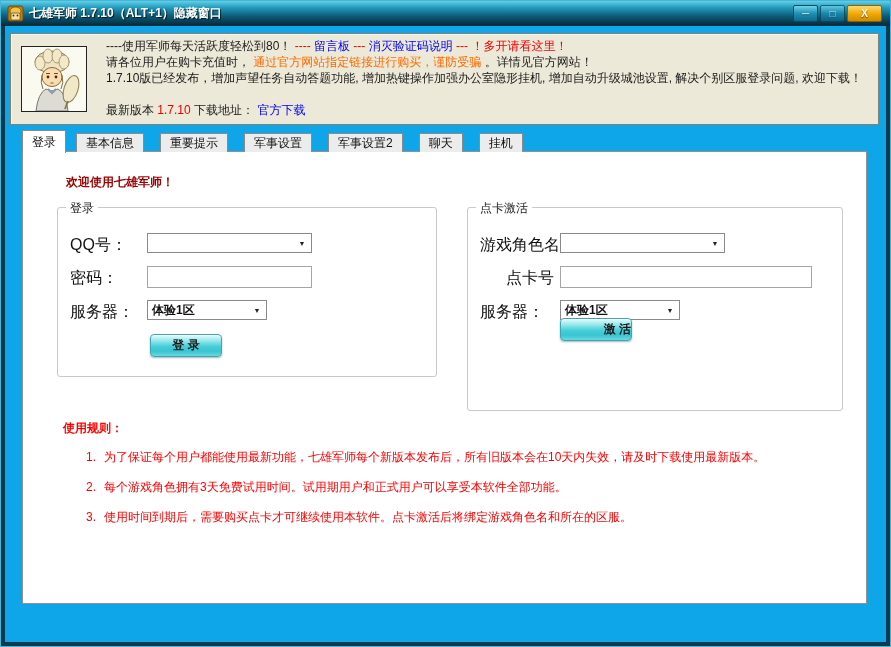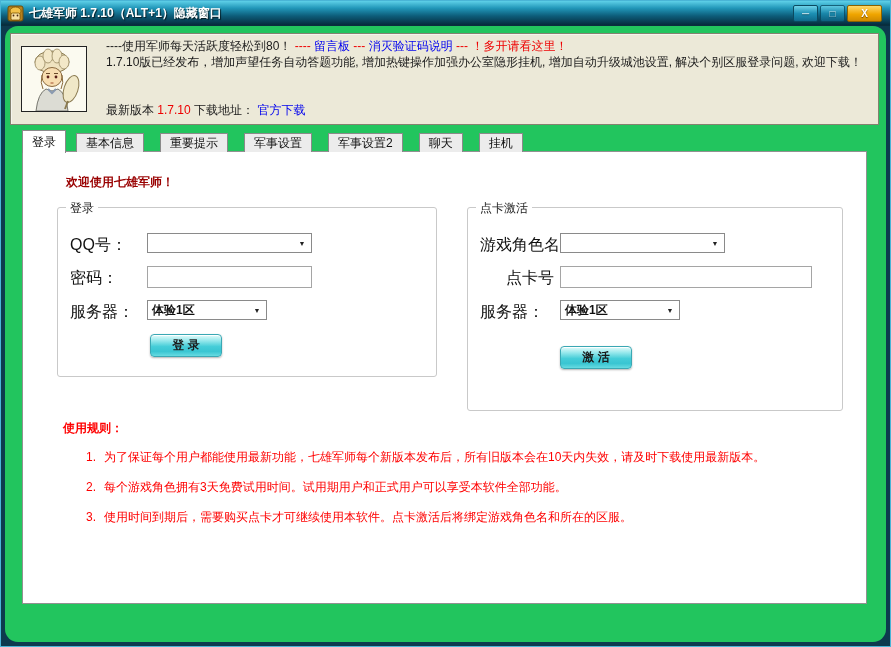--- a/index.html
+++ b/index.html
@@ -39,22 +39,21 @@
   .win-btn.max { opacity:.75; }
   .win-btn.close {
     width:35px;
     background:linear-gradient(to bottom,#ffd96a 0%,#f0a500 55%,#cf8a00 100%);
     border:1px solid #8a6200;
   }
 
   
   .wbody {
     position:absolute; top:25px; left:4px; right:4px; bottom:4px;
-    background:#22c55e;
-    border-radius:13px;
+    background:#0ea5e9;
   }
 
   
   .header-panel {
     position:absolute; left:5px; top:7px; width:869px; height:92px;
     background:#ece9d8;
     border:1px solid #84826f;
     box-shadow:inset 1px 1px 0 rgba(255,255,255,.55);
   }
   .avatar {
@@ -191,20 +190,25 @@
         <div class="row">
           <span class="t-black">----使用军师每天活跃度轻松到80！</span>
           <span class="t-red">----</span>
           <span class="t-link">留言板</span>
           <span class="t-red">---</span>
           <span class="t-link">消灭验证码说明</span>
           <span class="t-red">---</span>
           <span class="t-red">！多开请看这里！</span>
         </div>
         <div class="row">
+          <span class="t-black">请各位用户在购卡充值时，</span>
+          <span class="t-orange">通过官方网站指定链接进行购买，谨防受骗</span>
+          <span class="t-black">。详情见官方网站！</span>
+        </div>
+        <div class="row">
           <span class="t-black">1.7.10版已经发布，增加声望任务自动答题功能, 增加热键操作加强办公室隐形挂机, 增加自动升级城池设置, 解决个别区服登录问题, 欢迎下载！</span>
         </div>
       </div>
 
       <div class="links-row">
         <div class="l-right">
           <span class="t-black">最新版本</span>
           <span class="t-red">1.7.10</span>
           <span class="t-black">下载地址：</span>
           <span class="t-link">官方下载</span>
@@ -258,21 +262,21 @@
 
         <span class="flabel" style="left:12px; top:60px;margin-left:26px;">点卡号：</span>
         <input class="tinput" style="left: 92px; top: 58px; width: 252px;" type="text">
 
         <span class="flabel" style="left:12px; top:94px;">服务器：</span>
         <div class="combo" style="left:92px; top:92px; width:120px;">
           <span class="val">体验1区</span>
           <span class="arr">▼</span>
         </div>
 
-        <div class="btn-cyan" style="left:92px; top:138px;">激 活</div>
+        <div class="btn-cyan" style="left:92px; top:110px;text-align:right;">激 活</div>
       </div>
 
       <div class="rules-title">使用规则：</div>
       <div class="rule r1">
         <span class="num">1.</span>
         <span>为了保证每个用户都能使用最新功能，七雄军师每个新版本发布后，所有旧版本会在10天内失效，请及时下载使用最新版本。</span>
       </div>
       <div class="rule r2">
         <span class="num">2.</span>
         <span>每个游戏角色拥有3天免费试用时间。试用期用户和正式用户可以享受本软件全部功能。</span>

